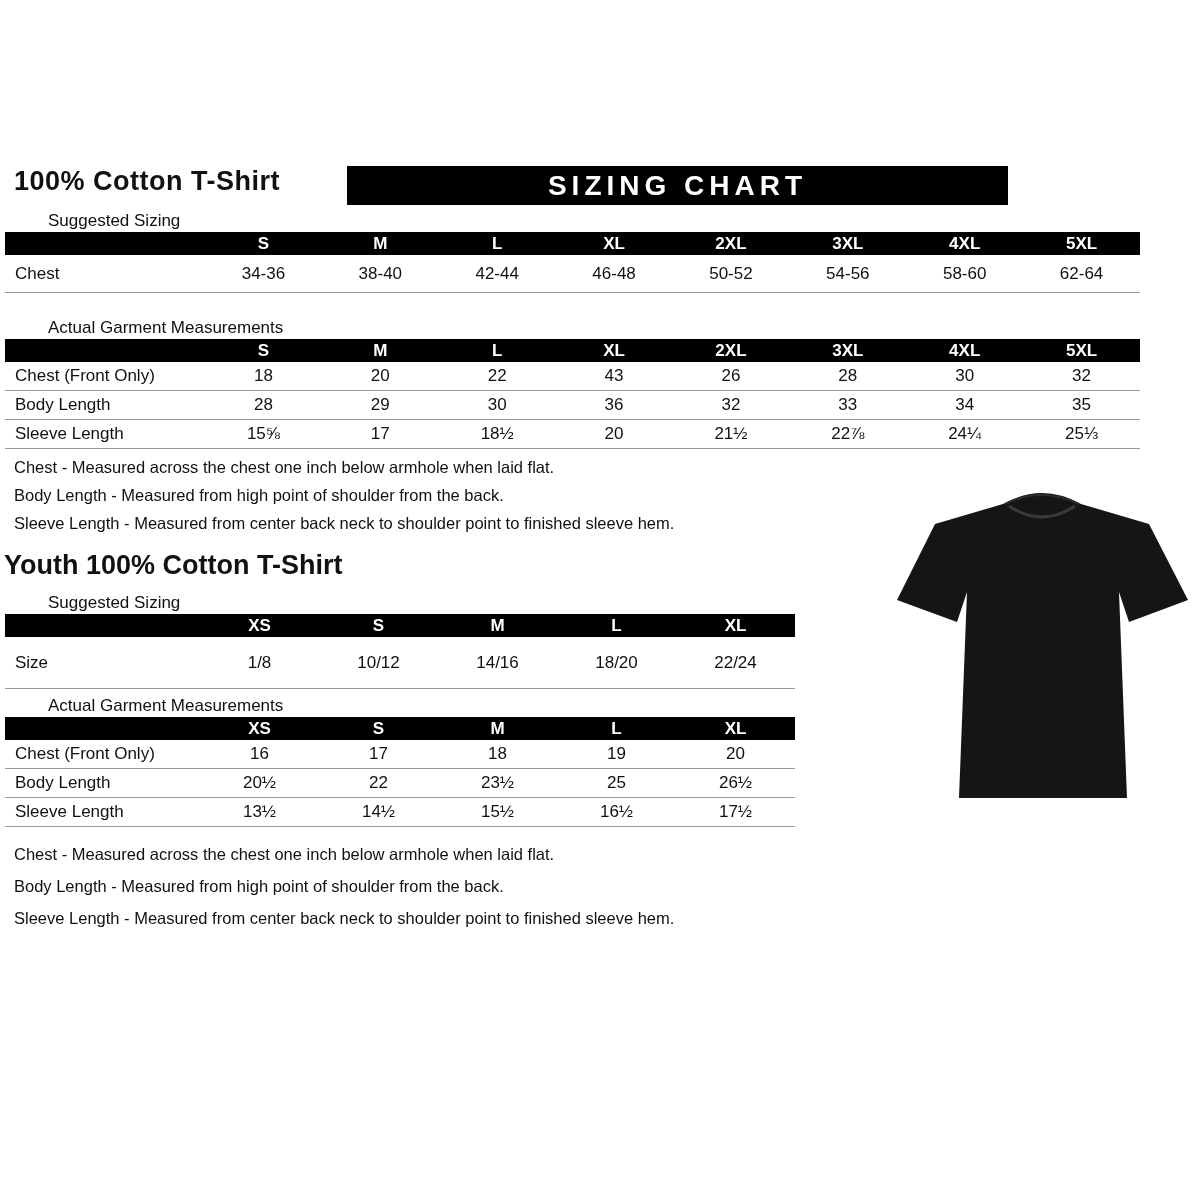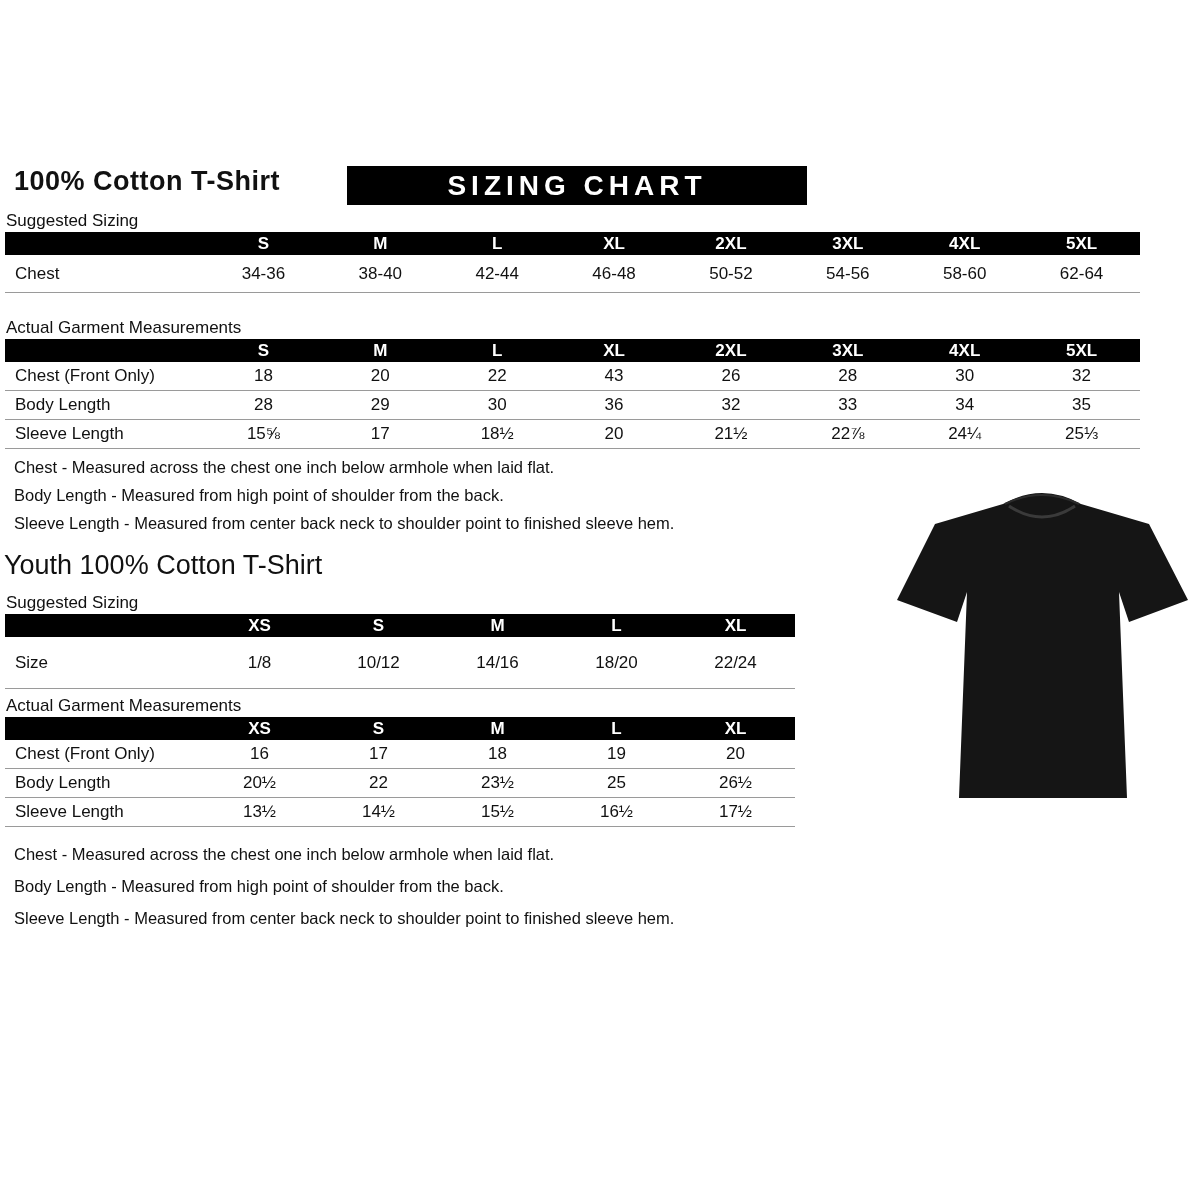--- a/index.html
+++ b/index.html
@@ -4,26 +4,26 @@
 <style>
   html,body{margin:0;padding:0;}
   body{
     width:1200px;height:1200px;position:relative;background:#ffffff;
     font-family:"Liberation Sans", sans-serif;color:#111;overflow:hidden;
   }
   .abs{position:absolute;}
   
   .main-title{left:14px;top:166px;font-size:27px;font-weight:700;letter-spacing:.5px;}
   .banner{
-    left:347px;top:166px;width:460px;height:39px;background:#000;color:#fff;
+    left:347px;top:166px;width:661px;height:39px;background:#000;color:#fff;
     display:flex;align-items:center;justify-content:center;
     font-size:28px;font-weight:bold;letter-spacing:5px;
   }
-  .section-label{font-size:17px;color:#111;}
-  .youth-title{left:4px;top:550px;font-size:27px;font-weight:normal;}
+  .section-label{font-size:17px;color:#111;margin-left:42px;}
+  .youth-title{left:4px;top:550px;font-size:27px;font-weight:bold;}
   
   table{border-collapse:collapse;table-layout:fixed;width:100%;}
   th{
     background:#000;color:#fff;font-weight:bold;font-size:17px;
     height:23px;padding:0;text-align:center;line-height:23px;
   }
   td{
     text-align:center;font-size:17px;height:28px;padding:0;
     border-bottom:1px solid #9a9a9a;
   }

